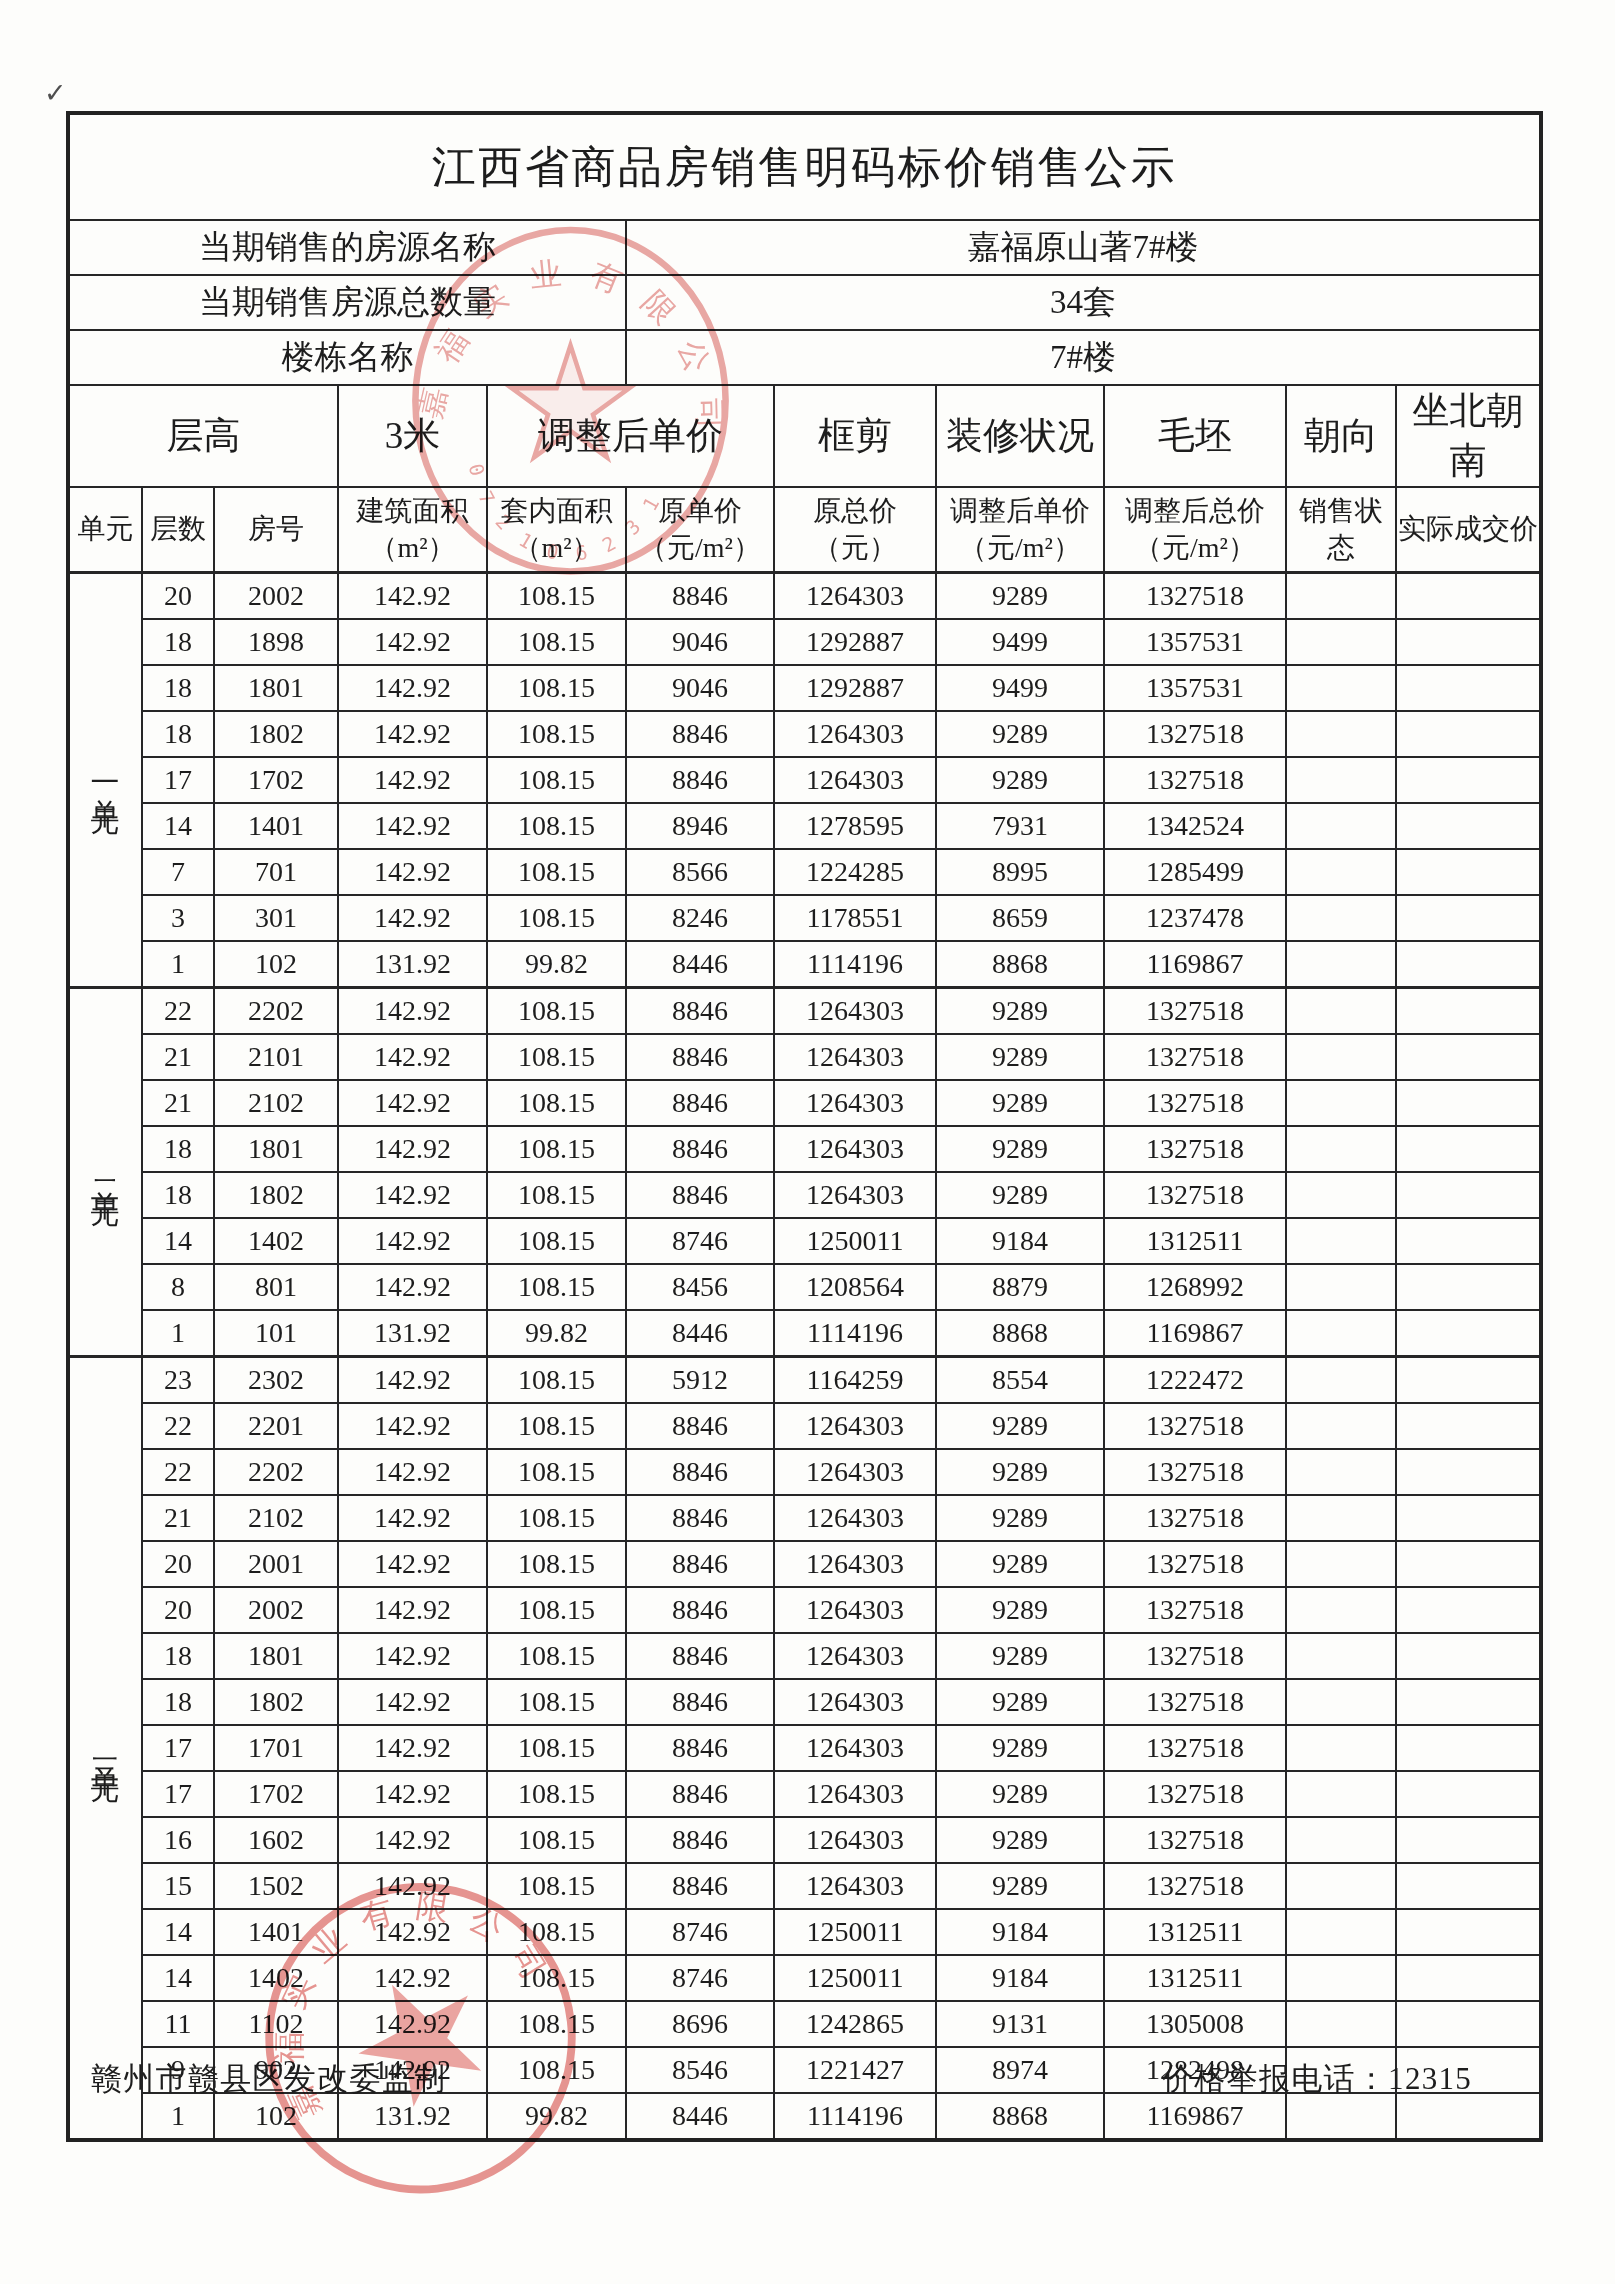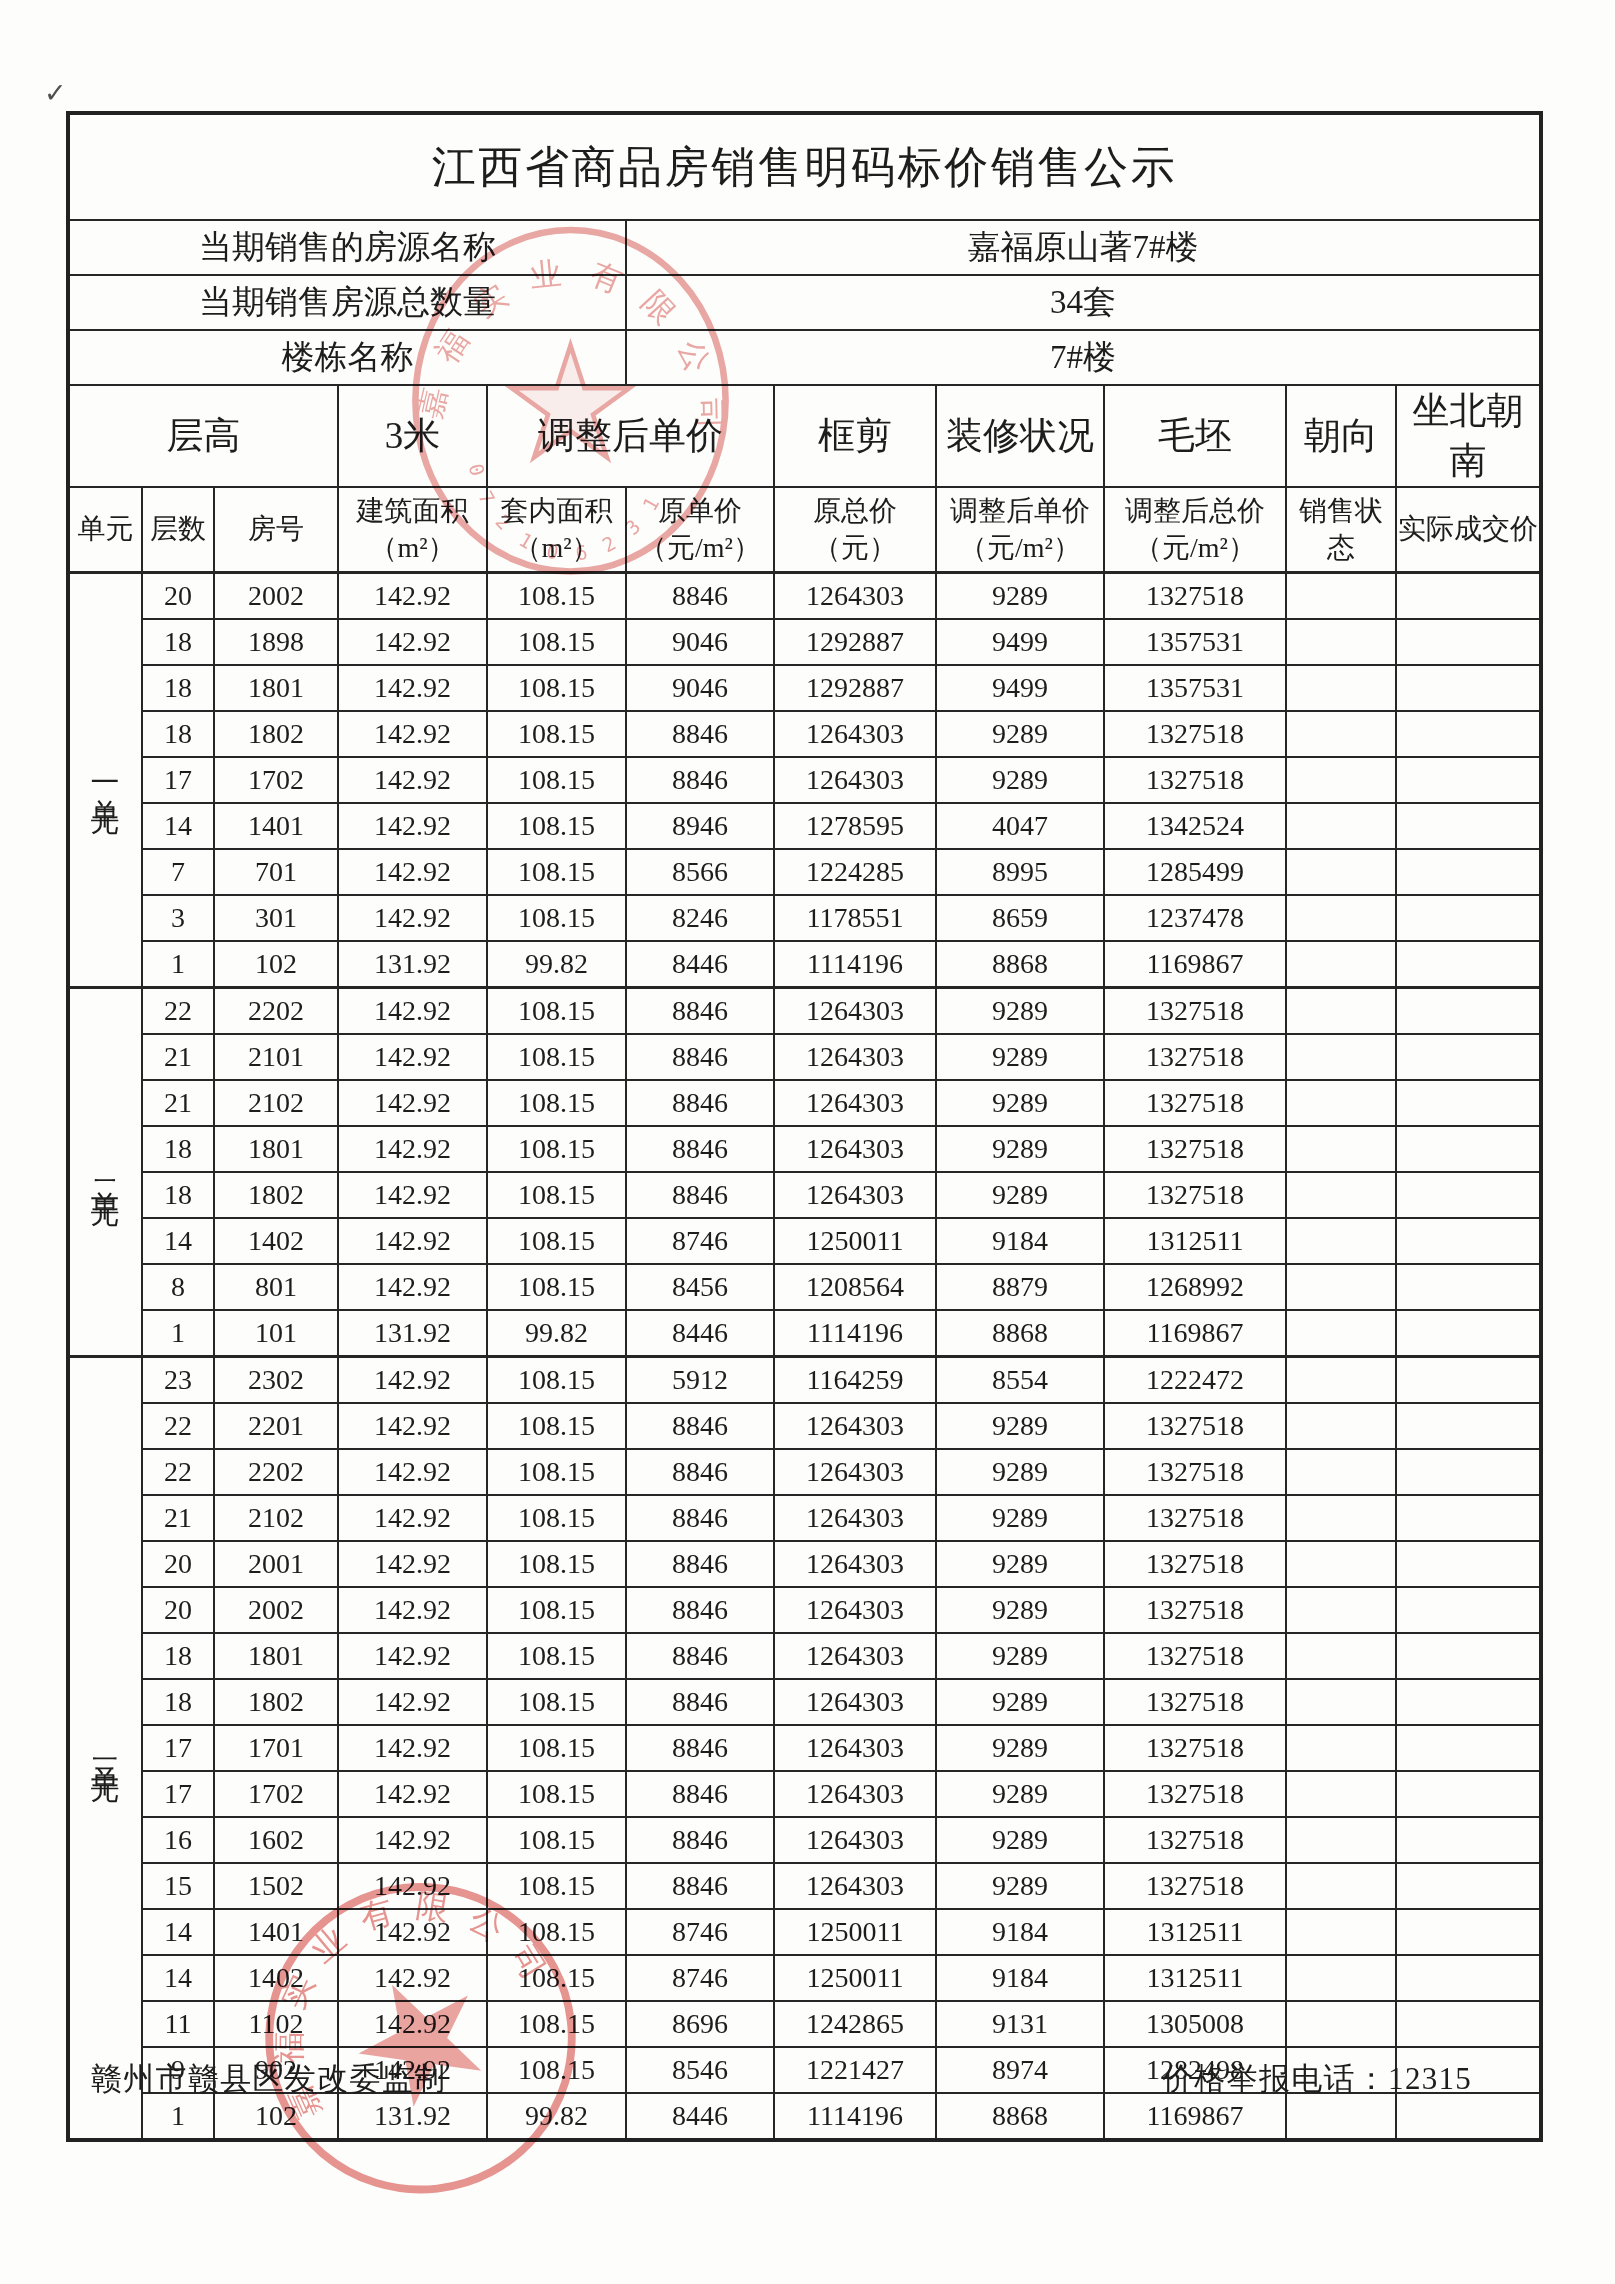--- a/index.html
+++ b/index.html
@@ -214,21 +214,21 @@
           <td></td>
           <td></td>
         </tr>
         <tr>
           <td>14</td>
           <td>1401</td>
           <td>142.92</td>
           <td>108.15</td>
           <td>8946</td>
           <td>1278595</td>
-          <td>4047</td>
+          <td>7931</td>
           <td>1342524</td>
           <td></td>
           <td></td>
         </tr>
         <tr>
           <td>7</td>
           <td>701</td>
           <td>142.92</td>
           <td>108.15</td>
           <td>8566</td>

